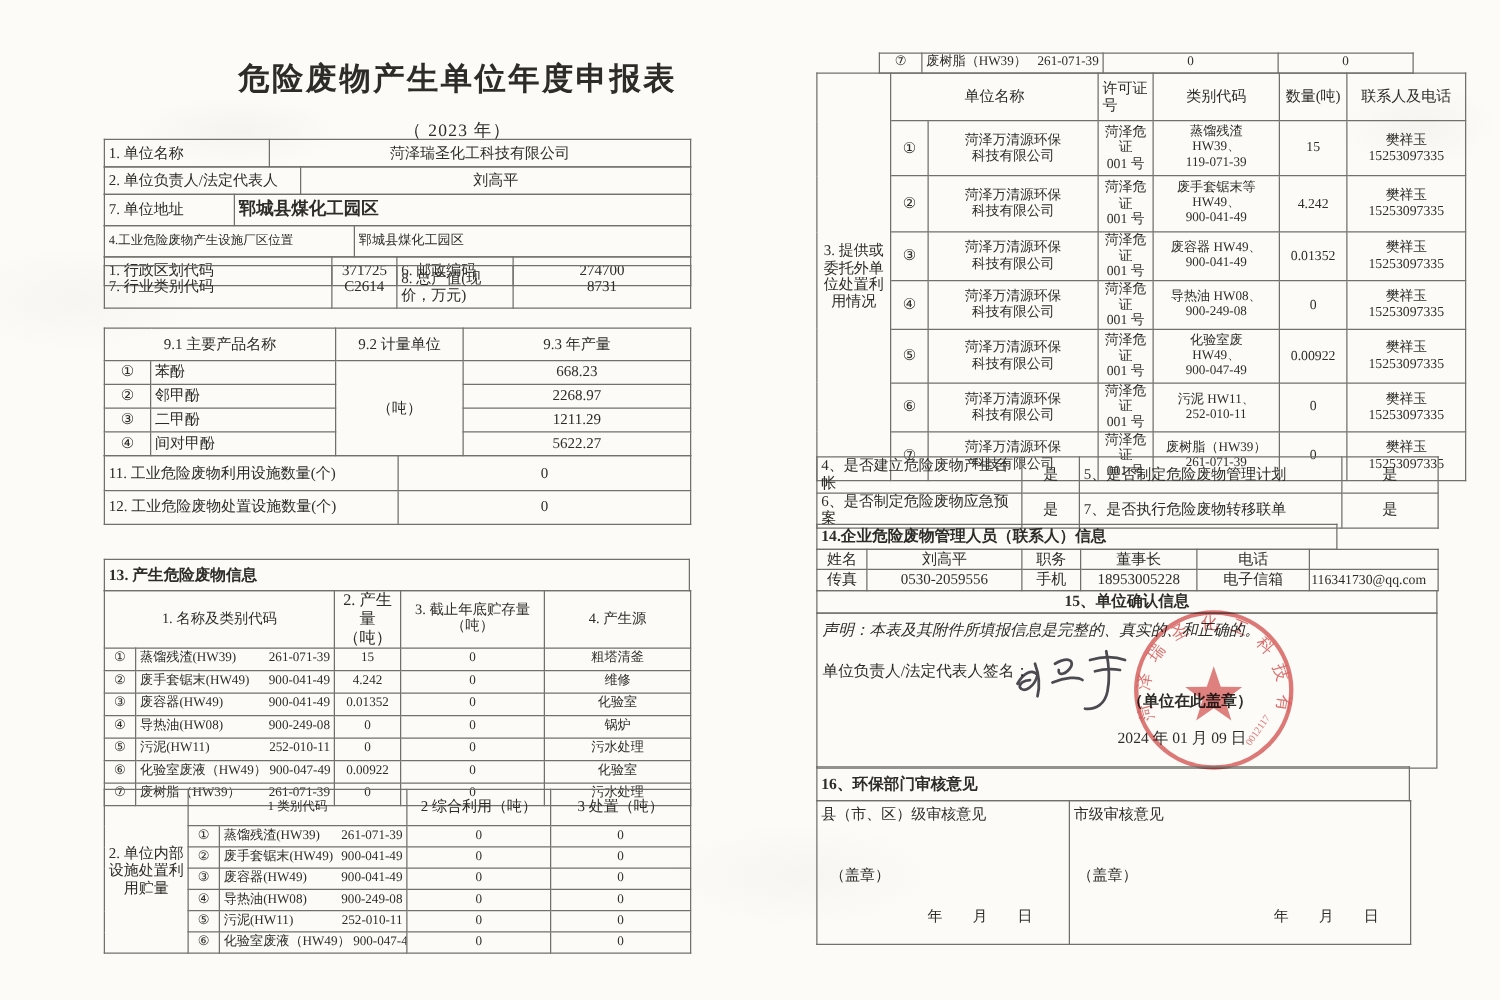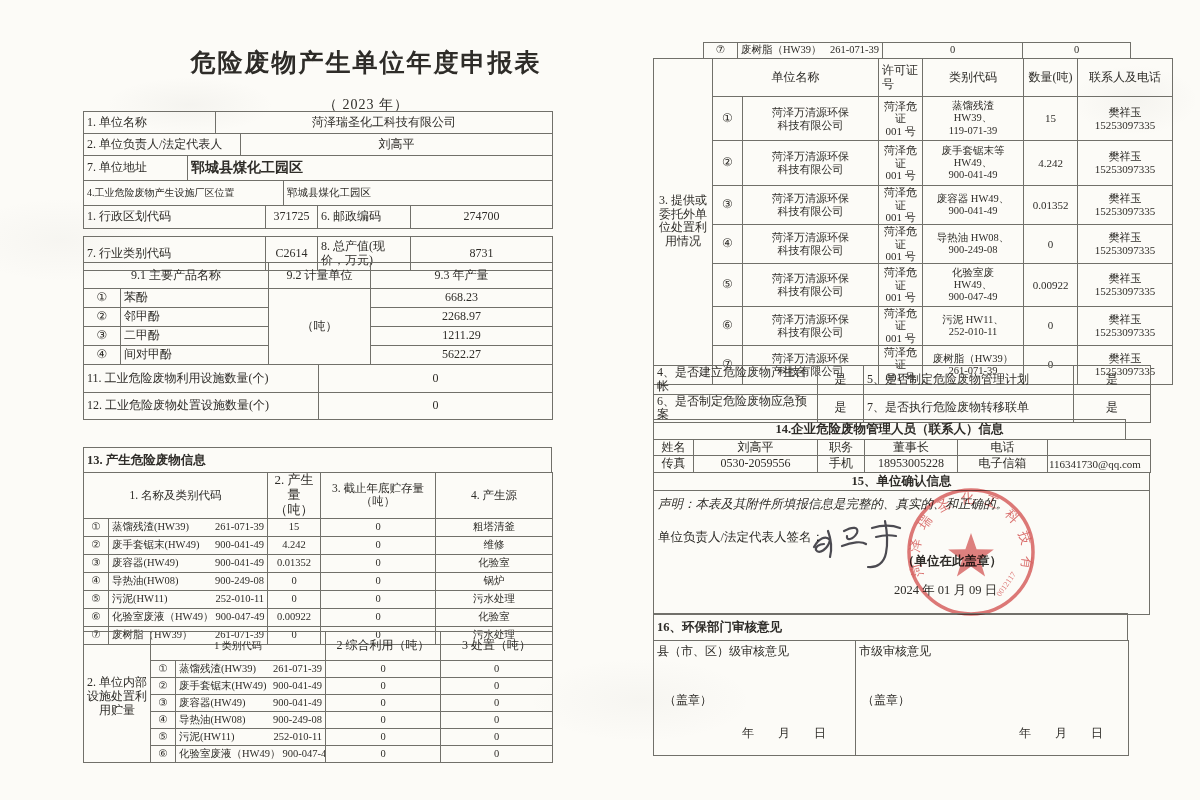--- a/index.html
+++ b/index.html
@@ -94,21 +94,21 @@
     </colgroup>
   <tbody>
       <tr style="height:23px">
     <td>1. 行政区划代码</td>
     <td class="c">371725</td>
     <td>6. 邮政编码</td>
     <td class="c">274700</td>
   </tr>
 </tbody>
   </table>
-<table class="t" style="left:83px;top:236px;width:469px;">
+<table class="t" style="left:83px;top:212px;width:469px;">
   <colgroup>
       <col style="width:182px">
       <col style="width:52px">
       <col style="width:93px">
       <col style="width:142px">
     </colgroup>
   <tbody>
       <tr style="height:34px">
     <td>7. 行业类别代码</td>
     <td class="c">C2614</td>
@@ -530,21 +530,21 @@
   </tr>
   <tr style="height:27px">
     <td>6、是否制定危险废物应急预案</td>
     <td class="c">是</td>
     <td>7、是否执行危险废物转移联单</td>
     <td class="c">是</td>
   </tr>
 </tbody>
   </table>
 
-<table class="t" style="left:653px;top:419px;width:473px;text-align:center;">
+<table class="t" style="left:653px;top:419px;width:417px;">
   <tbody>
       <tr style="height:20px">
         <td class="bold" style="font-size:12.5px;">14.企业危险废物管理人员（联系人）信息</td>
       </tr>
 </tbody>
   </table>
 <table class="t" style="left:653px;top:439px;width:497px;">
   <colgroup>
       <col style="width:40px">
       <col style="width:124px">

